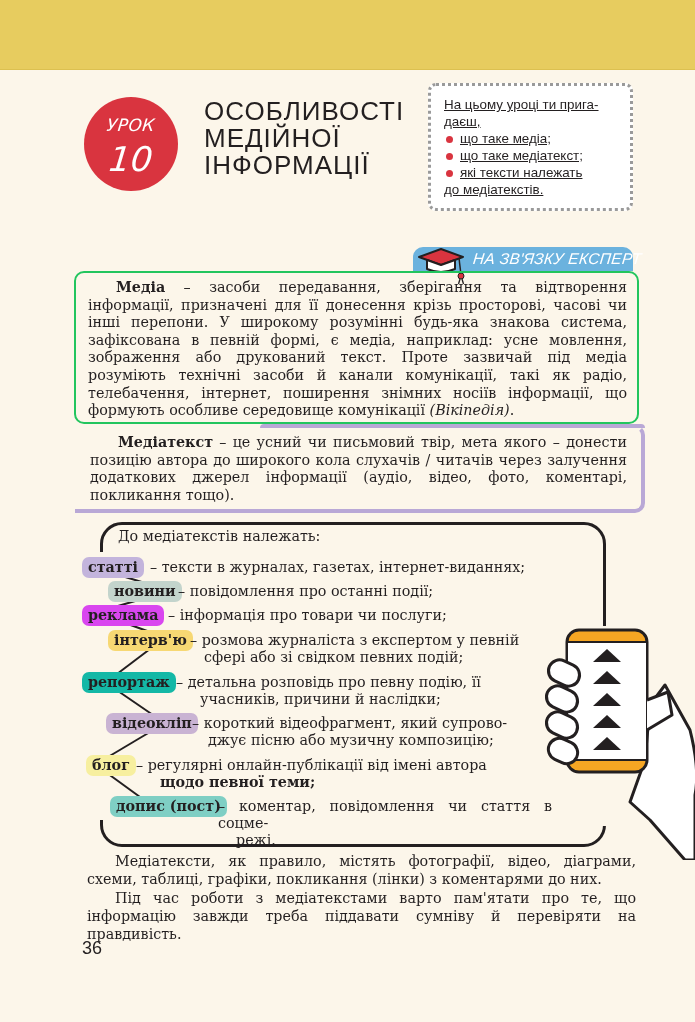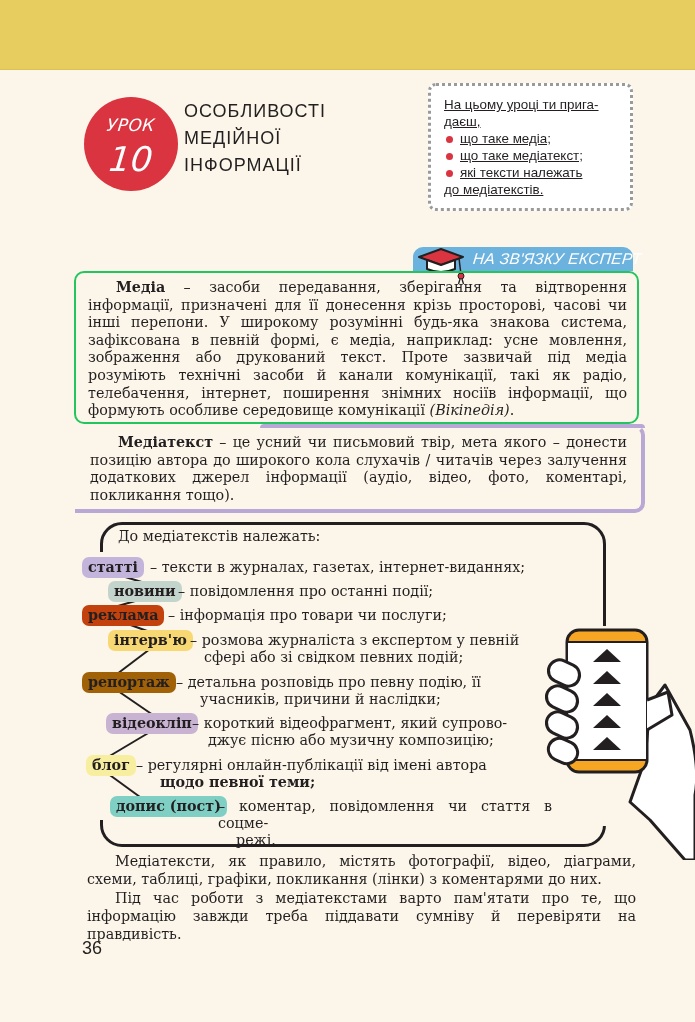--- a/index.html
+++ b/index.html
@@ -4,21 +4,21 @@
 <style>
   * { box-sizing: border-box; margin: 0; padding: 0; }
   html, body { width: 695px; height: 1022px; overflow: hidden; }
   body { background: #fcf6ea; position: relative; font-family: "DejaVu Serif", serif; color: #231f20; }
   .top-band { position: absolute; left: 0; top: 0; width: 695px; height: 70px; background: #e7cc5f; border-bottom: 1px solid #dcc050; }
 
   .lesson-badge { position: absolute; left: 84px; top: 97px; width: 94px; height: 94px; border-radius: 50%; background: #d9343f; color: #fff; text-align: center; font-family: "DejaVu Sans", sans-serif; }
   .lesson-badge .lbl { position: absolute; left: 0; right: 0; top: 18px; font-size: 17px; font-style: italic; letter-spacing: 0.5px; transform: skewX(-6deg); }
   .lesson-badge .num { position: absolute; left: 0; right: 0; top: 42px; font-size: 34px; font-style: italic; transform: skewX(-6deg); }
 
-  .lesson-title { position: absolute; left: 184px; top: 98px; font-family: "Liberation Sans", sans-serif; font-size: 18px; line-height: 27px; letter-spacing: 1px; color: #231f20; }
+  .lesson-title { position: absolute; left: 204px; top: 98px; font-family: "Liberation Sans", sans-serif; font-size: 26px; line-height: 27px; letter-spacing: 1px; color: #231f20; }
   .lesson-title div { white-space: nowrap; }
 
   .recall-box { position: absolute; left: 428px; top: 83px; width: 205px; height: 128px; border: 3px dotted #9a9a9a; border-radius: 8px; background: #ffffff; padding: 10px 10px 0 13px; font-family: "Liberation Sans", sans-serif; font-size: 13.4px; line-height: 17px; color: #231f20; text-decoration: underline; }
   .recall-box .bul { position: relative; padding-left: 16px; }
   .recall-box .bul::before { content: ""; position: absolute; left: 2px; top: 6px; width: 7px; height: 7px; border-radius: 50%; background: #d9343f; }
 
   .expert-tab { position: absolute; left: 413px; top: 247px; width: 220px; height: 24px; background: #6bb2de; border-radius: 10px 10px 0 0; }
   .expert-tab .txt { position: absolute; left: 60px; top: 3px; color: #fff; font-family: "Liberation Sans", sans-serif; font-style: italic; font-size: 15.5px; letter-spacing: 0.3px; transform: skewX(-6deg); white-space: nowrap; }
   .cap-icon { position: absolute; left: 413px; top: 245px; width: 56px; height: 40px; }
 
@@ -105,30 +105,30 @@
 </svg>
 
 <div class="types-intro">До медіатекстів належать:</div>
 
 <div class="tag" style="left:82px;top:557px;background:#c3b4dc;">статті</div>
 <div class="def" style="left:150px;top:559px;">– тексти в журналах, газетах, інтернет-виданнях;</div>
 
 <div class="tag" style="left:108px;top:581px;background:#c3d4cc;">новини</div>
 <div class="def" style="left:178px;top:583px;">– повідомлення про останні події;</div>
 
-<div class="tag" style="left:82px;top:605px;background:#c2410c;">реклама</div>
+<div class="tag" style="left:82px;top:605px;background:#d946ef;">реклама</div>
 <div class="def" style="left:168px;top:607px;">– інформація про товари чи послуги;</div>
 
 <div class="tag" style="left:108px;top:630px;background:#f7d873;">інтерв'ю</div>
 <div class="def" style="left:190px;top:632px;width:340px;">
   <div>– розмова журналіста з експертом у певній</div>
   <div style="padding-left:14px;">сфері або зі свідком певних подій;</div>
 </div>
 
-<div class="tag" style="left:82px;top:672px;background:#a16207;">репортаж</div>
+<div class="tag" style="left:82px;top:672px;background:#14b8a6;">репортаж</div>
 <div class="def" style="left:176px;top:674px;width:355px;">
   <div>– детальна розповідь про певну подію, її</div>
   <div style="padding-left:24px;">учасників, причини й наслідки;</div>
 </div>
 
 <div class="tag" style="left:106px;top:713px;background:#c9b3d3;">відеокліп</div>
 <div class="def" style="left:192px;top:715px;width:340px;">
   <div>– короткий відеофрагмент, який супрово-</div>
   <div style="padding-left:16px;">джує пісню або музичну композицію;</div>
 </div>

